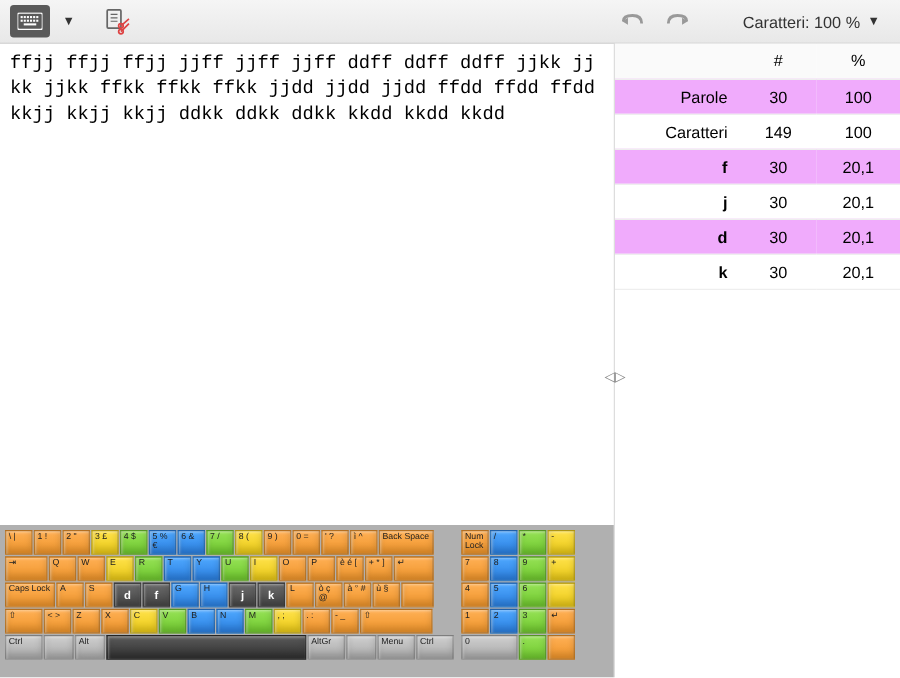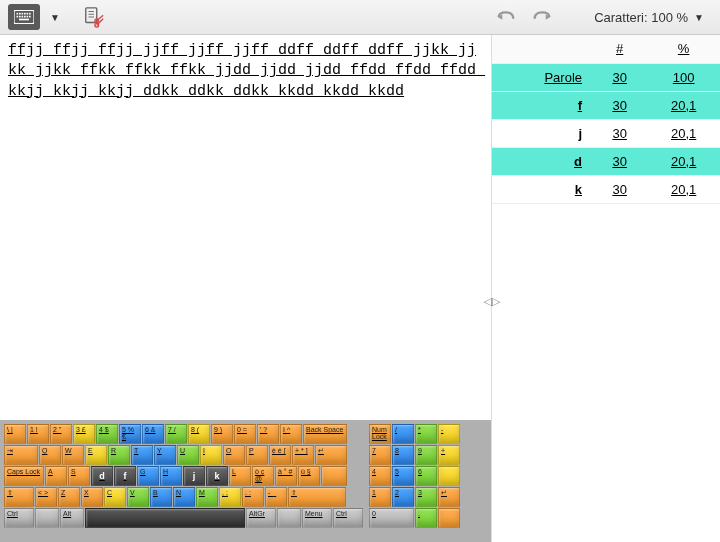--- a/index.html
+++ b/index.html
@@ -8,21 +8,21 @@
 .toolbar { height: 35px; background: linear-gradient(#f5f5f5,#e8e8e8); border-bottom: 1px solid #ccc; display: flex; align-items: center; padding: 0 8px; }
 .tb-left { display: flex; align-items: center; gap: 8px; flex:1;}
 .tb-kb-btn { width: 32px; height: 26px; background: #5a5a5a; border-radius: 3px; display:flex; align-items:center; justify-content:center; cursor:pointer;}
 .tb-kb-btn svg { width: 20px; height: 14px; }
 .tb-drop { font-size:10px; color:#333; margin-left:2px; cursor:pointer;}
 .tb-cut { width: 28px; height: 26px; display:flex; align-items:center; justify-content:center; cursor:pointer; margin-left:12px;}
 .tb-center { display:flex; gap:12px; margin-right:40px;}
 .tb-undo, .tb-redo { width:24px; height:20px; display:flex; align-items:center; justify-content:center; color:#888; cursor:pointer;}
 .tb-right { font-size: 13px; color:#333; display:flex; align-items:center; gap:6px; cursor:pointer; padding-right:8px;}
 
-.main { display:flex; height: 507px; text-decoration: underline; }
+.main { display:flex; height: 507px; }
 .left-col { width: 492px; display:flex; flex-direction:column; border-right:1px solid #ddd; position:relative;}
 .text-area { flex:1; padding: 6px 8px; font-family: "Courier New", monospace; font-size: 15px; line-height: 1.35; color:#000; white-space: pre-wrap; word-break: break-all; overflow:auto;}
 .splitter-handle { position:absolute; right:-7px; top:255px; width:12px; height:22px; font-size:11px; color:#888; display:flex; align-items:center; justify-content:center;}
 
 .keyboard-region { height: 122px; background:#b0b0b0; padding:4px 4px; overflow:hidden;}
 .kbwrap { display:flex; gap:6px;}
 .kb-main { display:flex; flex-direction:column; gap:1px; }
 .kb-side { display:flex; flex-direction:column; gap:1px;}
 .kb-row { display:flex; gap:1px; }
 .key { height:20px; border:1px solid rgba(0,0,0,0.25); box-shadow: inset 0 -4px 6px rgba(0,0,0,0.15), inset 1px 1px 2px rgba(255,255,255,0.4); display:flex; align-items:flex-start; justify-content:flex-start; padding:1px 2px; font-size:7px; font-family: Arial; color:#222; line-height:1; overflow:hidden;}
@@ -35,21 +35,21 @@
 .c-dark   { background: linear-gradient(#6a6a6a,#454545); color:#fff;}
 .c-gray   { background: linear-gradient(#cfcfcf,#a8a8a8); }
 .c-space  { background: linear-gradient(#5a5a5a,#2f2f2f); }
 
 .right-col { flex:1; background:#fff; }
 .stats { width:100%; font-size:13px; border-collapse: collapse;}
 .stats tr { border-bottom:1px solid #eee; height:28px;}
 .stats td { padding: 4px 10px; text-align:center;}
 .stats td:first-child { text-align:right; width:100px;}
 .stats tr.hdr td { background:#fafafa; font-weight:normal;}
-.stats tr.alt { background:#5eead4;}
+.stats tr.alt { background:#f0abfc;}
 .stats .bold { font-weight:bold;}
 </style>
 </head>
 <body>
 
 <div class="toolbar">
   <div class="tb-left">
     <div class="tb-kb-btn">
       <svg viewBox="0 0 24 16">
         <rect x="0" y="0" width="24" height="16" rx="2" fill="none" stroke="#fff" stroke-width="1.5"></rect>
@@ -222,20 +222,25 @@
         <td>#</td>
         <td>%</td>
       </tr>
       </tbody>
         <tbody id="stats-body">
           <tr class="alt">
             <td>Parole</td>
             <td>30</td>
             <td>100</td>
           </tr>
+          <tr class="">
+            <td>Caratteri</td>
+            <td>149</td>
+            <td>100</td>
+          </tr>
           <tr class="alt">
             <td class="bold">f</td>
             <td>30</td>
             <td>20,1</td>
           </tr>
           <tr class="">
             <td class="bold">j</td>
             <td>30</td>
             <td>20,1</td>
           </tr>

